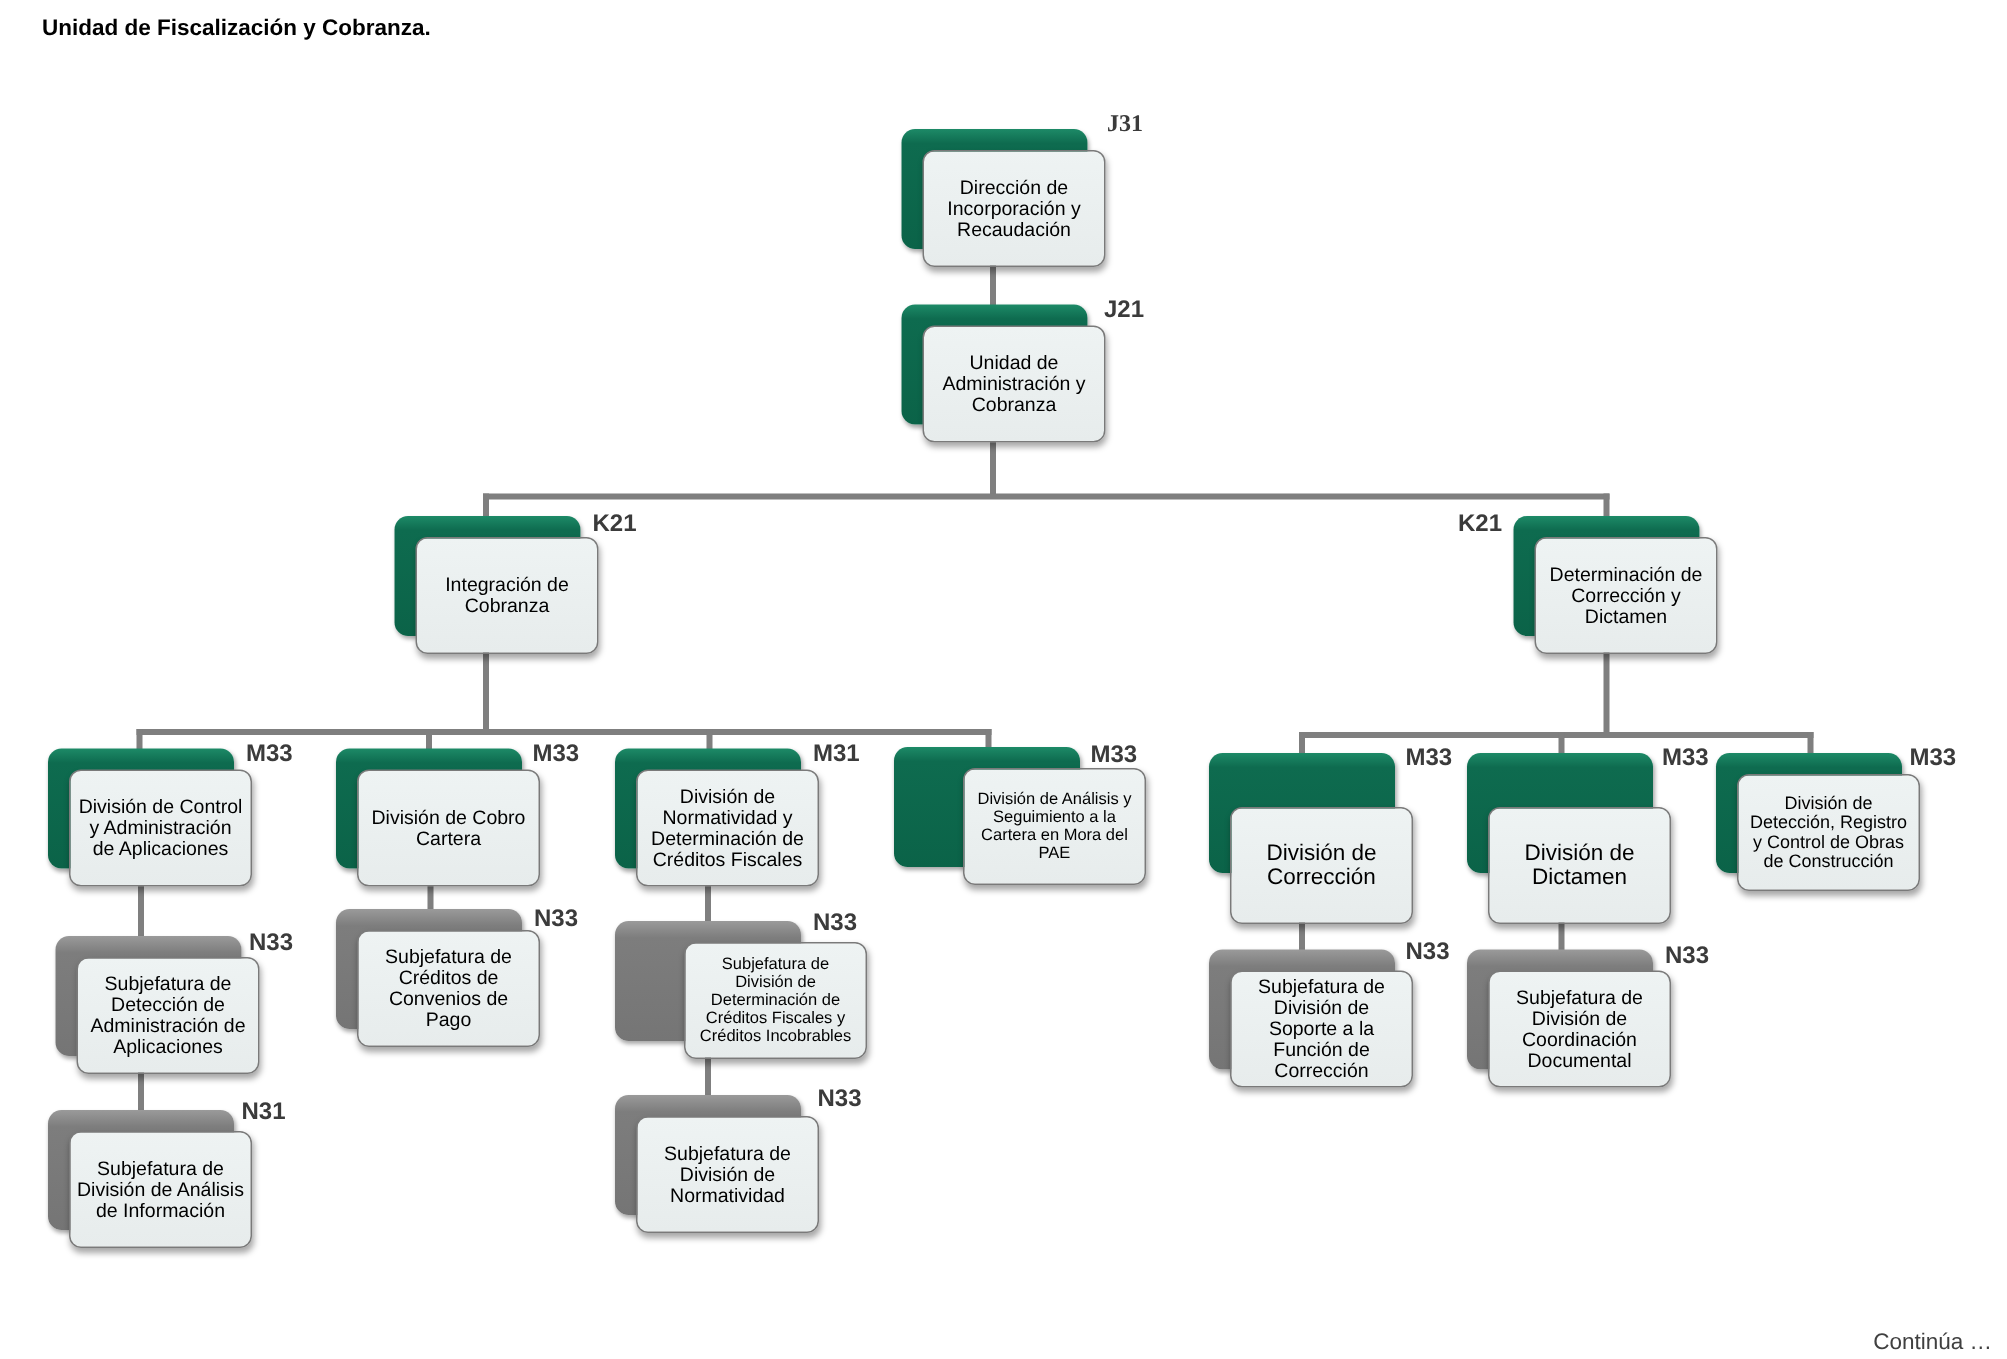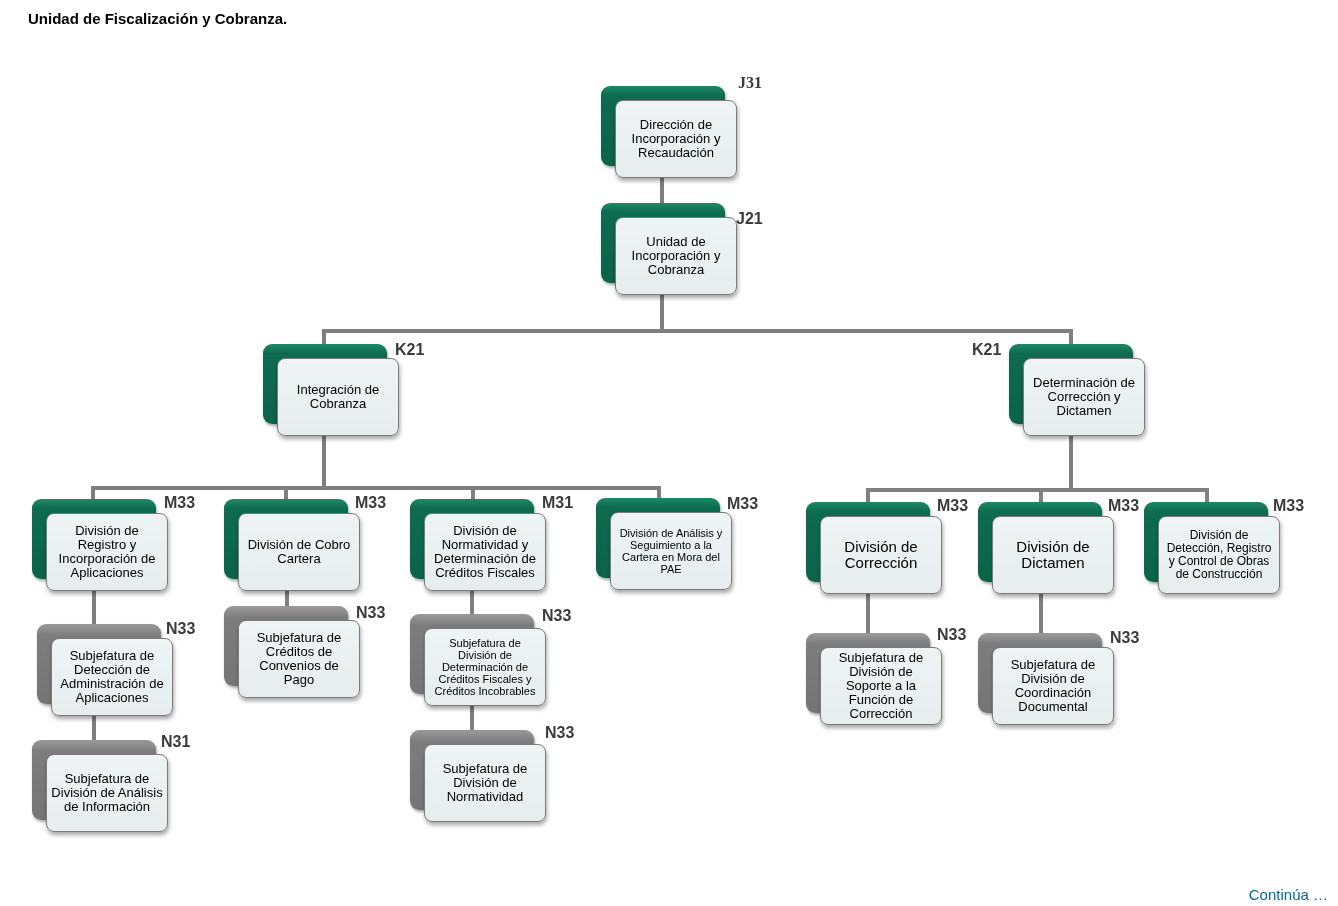--- a/index.html
+++ b/index.html
@@ -1,29 +1,29 @@
 <!DOCTYPE html>
 <html><head>
 <meta charset="utf-8">
 <style>
   html, body { margin:0; padding:0; background:#ffffff; }
   body { width:1338px; height:906px; position:relative; overflow:hidden; font-family:"Liberation Sans", sans-serif; }
   .title { position:absolute; left:28px; top:10px; font-size:15px; font-weight:bold; color:#000; }
-  .continua { position:absolute; right:10px; top:886px; font-size:15px; color:#0369a1; }
+  .continua { position:absolute; right:10px; top:886px; font-size:15px; color:#404040; }
   .line { position:absolute; background:#7f7f7f; }
   .node { position:absolute; }
   .back { position:absolute; left:0; top:0; width:124px; height:80px; border-radius:9px; }
   .back.green { background:linear-gradient(#1d8a67 0%, #0e6b4f 12%, #0b6348 100%); box-shadow:1px 2px 3px rgba(0,0,0,0.35); }
   .back.gray { background:linear-gradient(#9a9a9a 0%, #7d7d7d 14%, #757575 100%); box-shadow:1px 2px 3px rgba(0,0,0,0.35); }
   .front { position:absolute; left:14px; top:14px; width:122px; height:78px; border-radius:8px;
     background:linear-gradient(#eef3f3, #e7ecec); border:1.5px solid #7a7a7a; box-shadow:1px 3px 4px rgba(0,0,0,0.35);
     display:flex; align-items:center; justify-content:center; text-align:center; box-sizing:border-box; padding:2px 4px;
     color:#000; font-size:13px; line-height:14px; }
-  .front.sm { font-size:11px; line-height:12px; }
-  .front.lg { font-size:15px; line-height:16px; }
+  .front.sm { font-size:11px; line-height:12px;margin-left:32px; }
+  .front.lg { font-size:15px; line-height:16px;margin-top:22px; }
   .code { position:absolute; font-size:16px; font-weight:bold; color:#3b3b3b; }
 </style>
 </head>
 <body>
 
 <div class="title">Unidad de Fiscalización y Cobranza.</div>
 
 <div class="line" style="left:660px; top:170px; width:4px; height:160px;"></div>
 <div class="line" style="left:322px; top:329px; width:751px; height:4px;"></div>
 <div class="line" style="left:322px; top:329px; width:4px; height:22px;"></div>
@@ -46,39 +46,39 @@
 <div class="line" style="left:1039px; top:590px; width:4px; height:45px;"></div>
 
 <div class="node" style="left:601px; top:86px;">
   <div class="back green"></div>
   <div class="front">Dirección de Incorporación y Recaudación</div>
 </div>
 <div class="code" style="left:738px; top:74px;font-family:Liberation Serif, serif;">J31</div>
 
 <div class="node" style="left:601px; top:203px;">
   <div class="back green"></div>
-  <div class="front">Unidad de Incorporación y Cobranza</div>
+  <div class="front">Unidad de Administración y Cobranza</div>
 </div>
-<div class="code" style="left:736px; top:198px;margin-top:12px;">J21</div>
+<div class="code" style="left:736px; top:198px;">J21</div>
 
 <div class="node" style="left:263px; top:344px;">
   <div class="back green"></div>
   <div class="front">Integración de Cobranza</div>
 </div>
 <div class="code" style="left:395px; top:341px;">K21</div>
 
 <div class="node" style="left:1009px; top:344px;">
   <div class="back green"></div>
   <div class="front">Determinación de Corrección y Dictamen</div>
 </div>
 <div class="code" style="left:972px; top:341px;">K21</div>
 
 <div class="node" style="left:32px; top:499px;">
   <div class="back green"></div>
-  <div class="front">División de Registro y Incorporación de Aplicaciones</div>
+  <div class="front">División de Control y Administración de Aplicaciones</div>
 </div>
 <div class="code" style="left:164px; top:494px;">M33</div>
 
 <div class="node" style="left:224px; top:499px;">
   <div class="back green"></div>
   <div class="front">División de Cobro Cartera</div>
 </div>
 <div class="code" style="left:355px; top:494px;">M33</div>
 
 <div class="node" style="left:410px; top:499px;">

